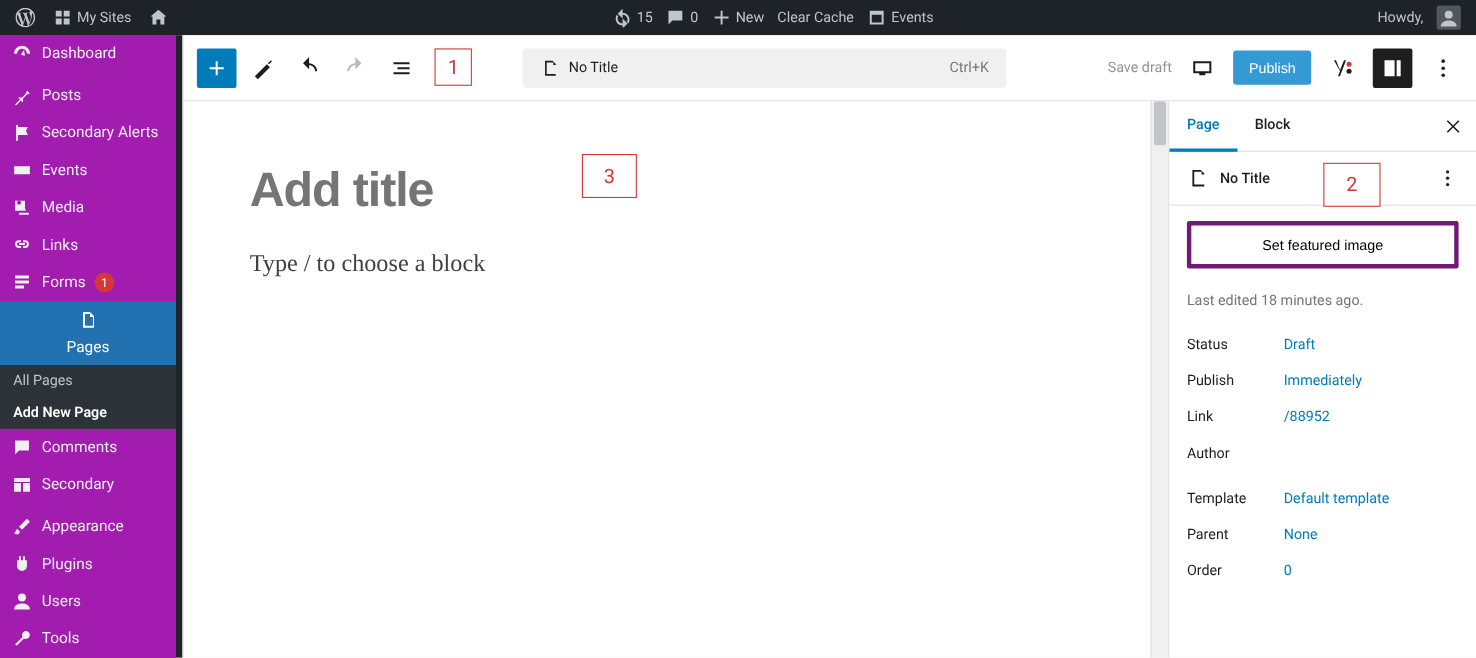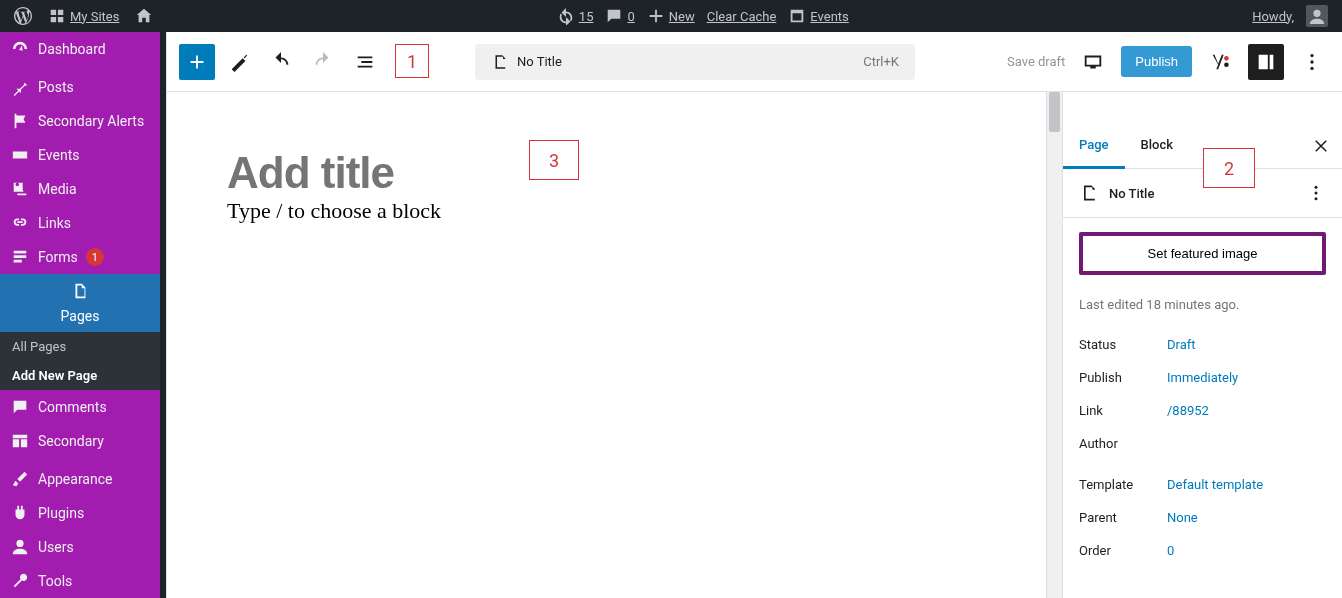--- a/index.html
+++ b/index.html
@@ -1,21 +1,21 @@
 <!DOCTYPE html>
 <html><head>
 <meta charset="utf-8">
 <style>
 * { box-sizing: border-box; margin: 0; padding: 0; }
 body { font-family: -apple-system, BlinkMacSystemFont, "Segoe UI", Roboto, sans-serif; font-size: 13px; color: #1e1e1e; background: #f0f0f1; overflow: hidden; }
 .app { width: 1342px; height: 598px; display: flex; flex-direction: column; }
 
 
 .adminbar { height: 32px; background: #1d2327; color: #c3c4c7; display: flex; align-items: center; padding: 0 8px; font-size: 13px; }
-.adminbar-left, .adminbar-center, .adminbar-right { display: flex; align-items: center; gap: 4px; text-decoration: underline; }
+.adminbar-left, .adminbar-center, .adminbar-right { display: flex; align-items: center; gap: 4px; }
 .adminbar-left { flex: 0 0 auto; }
 .adminbar-center { flex: 1; justify-content: center; gap: 0; }
 .adminbar-right { flex: 0 0 auto; gap: 0; }
 .ab-item { display: flex; align-items: center; gap: 4px; padding: 0 6px; height: 32px; cursor: pointer; }
 .ab-icon { display: inline-flex; }
 
 
 .body-row { flex: 1; display: flex; min-height: 0; }
 
 
@@ -49,24 +49,24 @@
 .publish-btn { background: #3599d4; color: #fff; border: none; padding: 8px 14px; border-radius: 3px; cursor: pointer; font-size: 13px; }
 .icon-btn { width: 36px; height: 36px; display: inline-flex; align-items: center; justify-content: center; cursor: pointer; border-radius: 2px; }
 .icon-btn.dark { background: #1e1e1e; color: #fff; }
 
 
 .ed-body { flex: 1; display: flex; min-height: 0; }
 .canvas-scroll { flex: 1; display: flex; overflow: hidden; }
 .canvas { flex: 1; padding: 56px 60px; position: relative; }
 .title-input { font-family: Arial, sans-serif; font-size: 44px; font-weight: 900; color: #757575; border: none; outline: none; width: 100%; letter-spacing: -1px; }
 .title-input::placeholder { color: #757575; }
-.body-input { font-family: Georgia, serif; font-size: 22px; color: #000000; }
-
-
-.settings { width: 280px; border-left: 1px solid #e0e0e0; display: flex; flex-direction: column; font-size: 13px; overflow-y: auto; justify-content: center; }
+.body-input { margin-top: 28px; font-family: Georgia, serif; font-size: 22px; color: #404040; }
+
+
+.settings { width: 280px; border-left: 1px solid #e0e0e0; display: flex; flex-direction: column; font-size: 13px; overflow-y: auto; }
 .settings-tabs { display: flex; border-bottom: 1px solid #e0e0e0; position: relative; }
 .stab { padding: 14px 16px; cursor: pointer; font-weight: 500; }
 .stab.active { border-bottom: 3px solid #007cba; margin-bottom: -1px; color: #007cba; }
 .stab-close { position: absolute; right: 8px; top: 10px; cursor: pointer; padding: 4px; }
 .panel-section { padding: 14px 16px; }
 .page-title-row { display: flex; align-items: center; gap: 10px; border-bottom: 1px solid #e0e0e0; }
 .page-title-row .more { margin-left: auto; cursor: pointer; }
 .featured-btn { width: 100%; border: 4px solid #701a75; background: #fff; padding: 10px; border-radius: 2px; cursor: pointer; font-size: 13px; }
 .last-edited { color: #757575; padding: 8px 16px 16px; }
 .kv { display: flex; padding: 9px 16px; font-size: 13px; }

